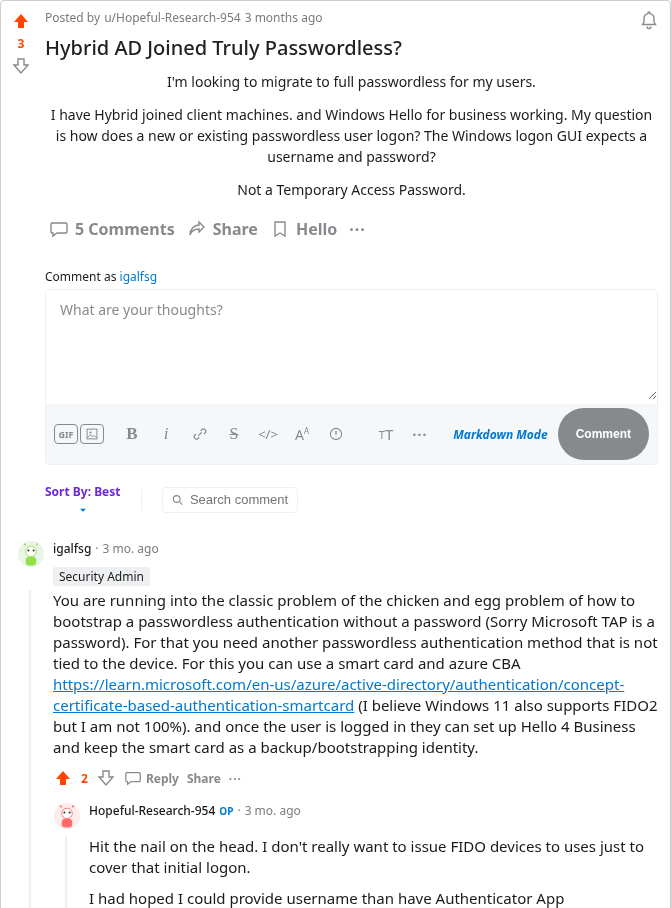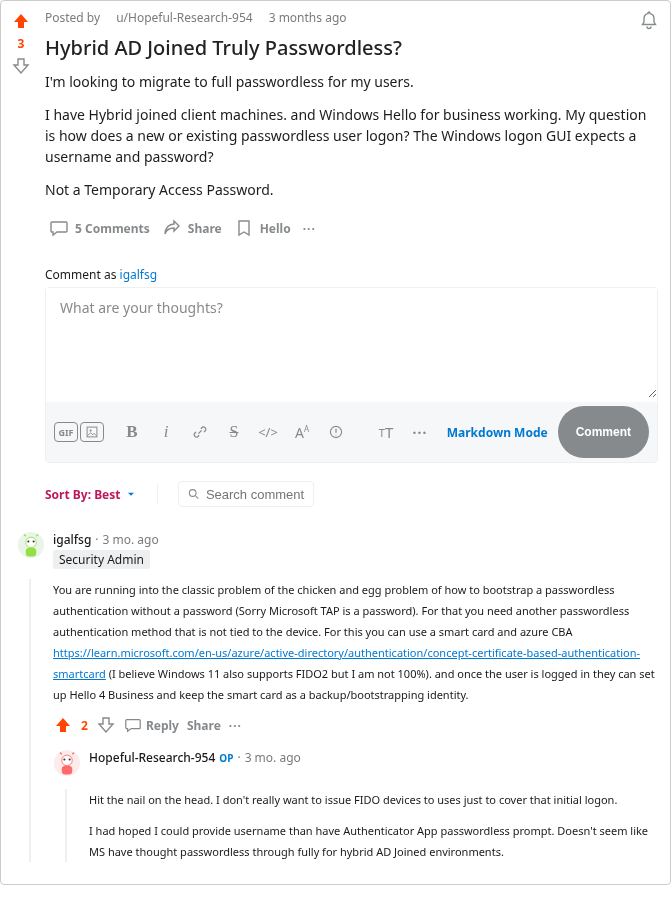--- a/index.html
+++ b/index.html
@@ -3,50 +3,50 @@
 <meta charset="utf-8">
 <style>
   * { box-sizing: border-box; margin: 0; padding: 0; }
   body { font-family: "Noto Sans", Arial, sans-serif; font-size: 14px; color: #1a1a1b; background: #fff; width: 671px; }
   a { color: #0079d3; text-decoration: underline; }
   .post { display: flex; padding: 8px 0 0 0; border: 1px solid #ccc; border-radius: 4px; }
   .votecol { width: 40px; display: flex; flex-direction: column; align-items: center; padding-top: 2px; }
   .votecol .score { font-size: 12px; font-weight: 700; color: #ff4500; margin: 4px 0; }
   .votecol svg { width: 20px; height: 20px; cursor: pointer; }
   .content { flex: 1; padding: 0 12px 12px 4px; }
-  .meta { font-size: 12px; color: #787c7e; display: flex; align-items: center; gap: 16px; }
+  .meta { font-size: 12px; color: #787c7e; display: flex; align-items: center; gap: 4px; }
   .bell { position: absolute; right: 12px; top: 10px; color: #878a8c; }
   .title { font-size: 20px; font-weight: 500; color: #222; margin: 8px 0 10px 0; }
-  .body p { font-size: 14px; line-height: 21px; margin-bottom: 12px; color: #1c1c1c; }
+  .body p { font-size: 14px; line-height: 21px; margin-bottom: 12px; color: #1c1c1c; text-align: center; }
   .actionbar { display: flex; align-items: center; gap: 4px; margin-top: 2px; }
-  .action { display: flex; align-items: center; gap: 6px; color: #878a8c; font-size: 12px; font-weight: 700; padding: 6px 4px; cursor: pointer; }
+  .action { display: flex; align-items: center; gap: 6px; color: #878a8c; font-size: 16px; font-weight: 700; padding: 6px 4px; cursor: pointer; }
   .action svg { width: 20px; height: 20px; }
   .commentas { font-size: 12px; color: #1c1c1c; margin-top: 22px; }
   .commentas .user { color: #0079d3; }
   .editor { border: 1px solid #edeff1; border-radius: 4px; margin-top: 4px; }
   .editor textarea { width: 100%; height: 110px; border: none; resize: vertical; padding: 10px 14px; font-family: inherit; font-size: 14px; outline: none; }
   .editor textarea::placeholder { color: #878a8c; }
   .toolbar { background: #f6f7f8; display: flex; align-items: center; padding: 4px 8px; gap: 2px; justify-content: center; }
   .tbtn { width: 32px; height: 32px; display: flex; align-items: center; justify-content: center; color: #878a8c; border: 1px solid transparent; border-radius: 4px; cursor: pointer; }
   .tbtn.box { border-color: #878a8c; border-radius: 4px; }
   .tools-right { margin-left: auto; display: flex; align-items: center; gap: 10px; }
-  .mdmode { color: #0079d3; font-size: 12px; font-weight: 700; cursor: pointer; }
+  .mdmode { color: #0079d3; font-size: 12px; font-weight: 700; cursor: pointer; font-style: italic; }
   .commentbtn { background: #878a8c; color: #fff; border: none; border-radius: 999px; padding: 19px 18px; font-size: 12px; font-weight: 700; cursor: pointer; }
   .sortrow { display: flex; align-items: center; gap: 20px; margin-top: 18px; }
-  .sortlbl { color: #be185d; font-size: 12px; font-weight: 700; display: flex; align-items: center; gap: 4px; cursor: pointer; }
+  .sortlbl { color: #6d28d9; font-size: 12px; font-weight: 700; display: flex; align-items: center; gap: 4px; cursor: pointer; flex-direction: column; }
   .sortdiv { width: 1px; height: 20px; background: #edeff1; }
   .searchwrap { border: 1px solid #edeff1; border-radius: 4px; display: flex; align-items: center; padding: 4px 8px; gap: 6px; width: 136px; }
   .searchwrap input { border: none; outline: none; font-size: 13px; width: 100%; }
   .comments { margin-top: 24px; }
   .avatar { width: 28px; height: 28px; flex-shrink: 0; }
   .avatar img, .avatar svg { width: 28px; height: 28px; }
   .cmeta { font-size: 12px; color: #787c7e; display: flex; align-items: center; gap: 4px; flex-wrap: wrap; }
   .cmeta .author { color: #1a1a1b; font-weight: 500; }
-  .flair { background: #edeff1; color: #1a1a1b; font-size: 12px; padding: 1px 6px; border-radius: 2px; display: inline-block; margin-top: 2px; }
-  .cbody { font-size: 11px; line-height: 21px; margin-top: 12px; }
+  .flair { background: #edeff1; color: #1a1a1b; font-size: 12px; padding: 1px 6px; border-radius: 2px; display: inline-block; margin-top: 10px; }
+  .cbody { font-size: 15px; line-height: 21px; margin-top: 6px; }
   .cbody p { margin-bottom: 10px; }
   .cactions { display: flex; align-items: center; gap: 8px; margin-top: 2px; }
   .cactions .mini { font-size: 12px; font-weight: 700; color: #878a8c; cursor: pointer; display: flex; align-items: center; gap: 4px; }
   .cactions .cscore { font-size: 12px; font-weight: 700; color: #ff4500; }
   .cactions svg.vote { width: 20px; height: 20px; cursor: pointer; }
   .op { color: #0079d3; font-weight: 700; font-size: 10px; }
   .dots { color: #878a8c; font-weight: 700; letter-spacing: 1px; cursor: pointer; }
   .wrapper { position: relative; }
 </style>
 </head>

